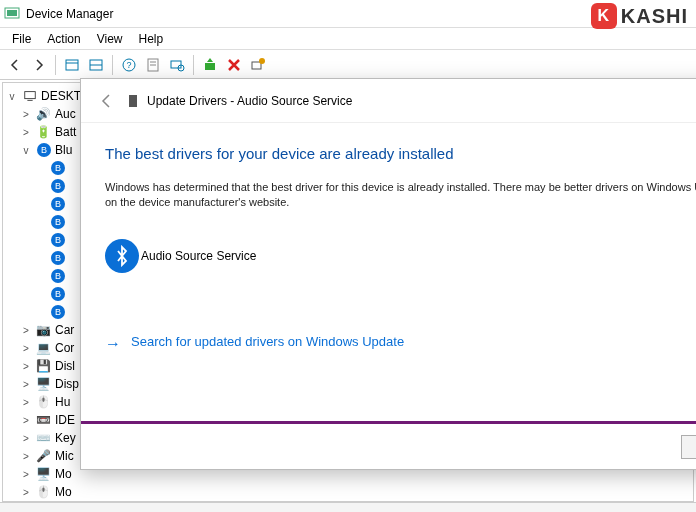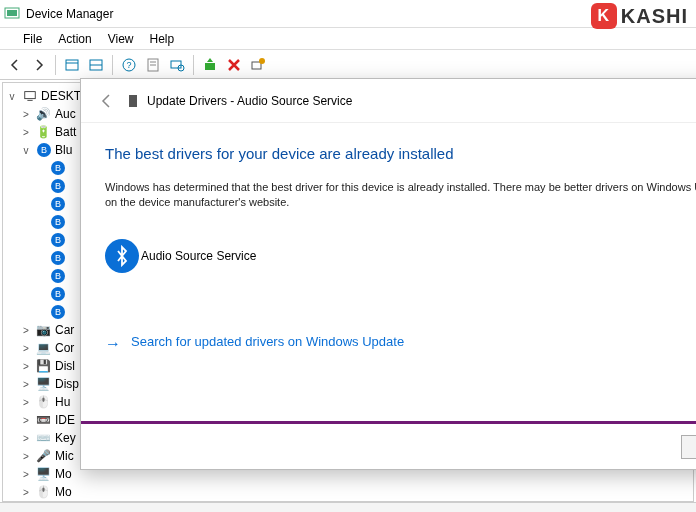--- a/index.html
+++ b/index.html
@@ -4,21 +4,21 @@
 <style>
 * { margin: 0; padding: 0; box-sizing: border-box; font-family: "Segoe UI", Tahoma, sans-serif; }
 body { width: 696px; height: 512px; background: #fff; overflow: hidden; position: relative; }
 
 .titlebar { height: 28px; display: flex; align-items: center; padding: 0 4px; border-bottom: 1px solid #ddd; font-size: 12px; }
 .titlebar-icon { width: 16px; height: 16px; margin-right: 6px; display: inline-flex; align-items: center; justify-content: center; }
 .titlebar-title { flex: 1; }
 .brand { position: absolute; right: 8px; top: 3px; display: flex; align-items: center; font-weight: bold; font-size: 20px; color: #333; letter-spacing:1px;}
 .brand-logo { width: 26px; height: 26px; background: #e53935; border-radius: 6px; color: #fff; display: flex; align-items: center; justify-content: center; font-weight: bold; font-size: 16px; margin-right: 4px; }
 
-.menubar { height: 22px; display: flex; align-items: center; padding: 0 15px; font-size: 12px; border-bottom: 1px solid #ddd; }
+.menubar { height: 22px; display: flex; align-items: center; padding: 0 4px; font-size: 12px; border-bottom: 1px solid #ddd; }
 .menubar span { padding: 2px 8px; cursor: default; }
 
 .toolbar { height: 30px; display: flex; align-items: center; padding: 0 4px; border-bottom: 1px solid #ccc; gap: 2px; }
 .tb-sep { width: 1px; height: 20px; background: #ccc; margin: 0 3px; }
 .tb-btn { width: 22px; height: 22px; display: flex; align-items: center; justify-content: center; border: 1px solid transparent; }
 .tb-btn svg { width: 16px; height: 16px; }
 
 .content { position: relative; height: calc(512px - 28px - 22px - 30px - 12px); border: 1px solid #ccc; margin: 2px; overflow: hidden; }
 .tree { padding: 4px 2px; font-size: 12px; color: #000; max-height:100%; overflow:hidden;}
 .tree-row { display: flex; align-items: center; height: 18px; white-space: nowrap; }

